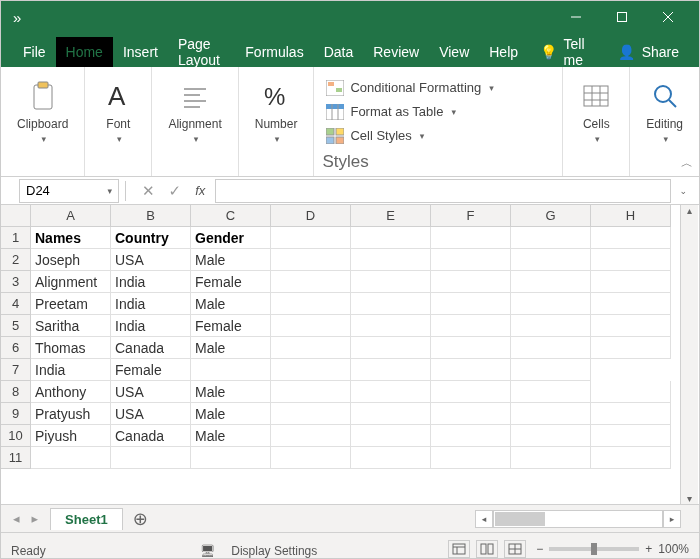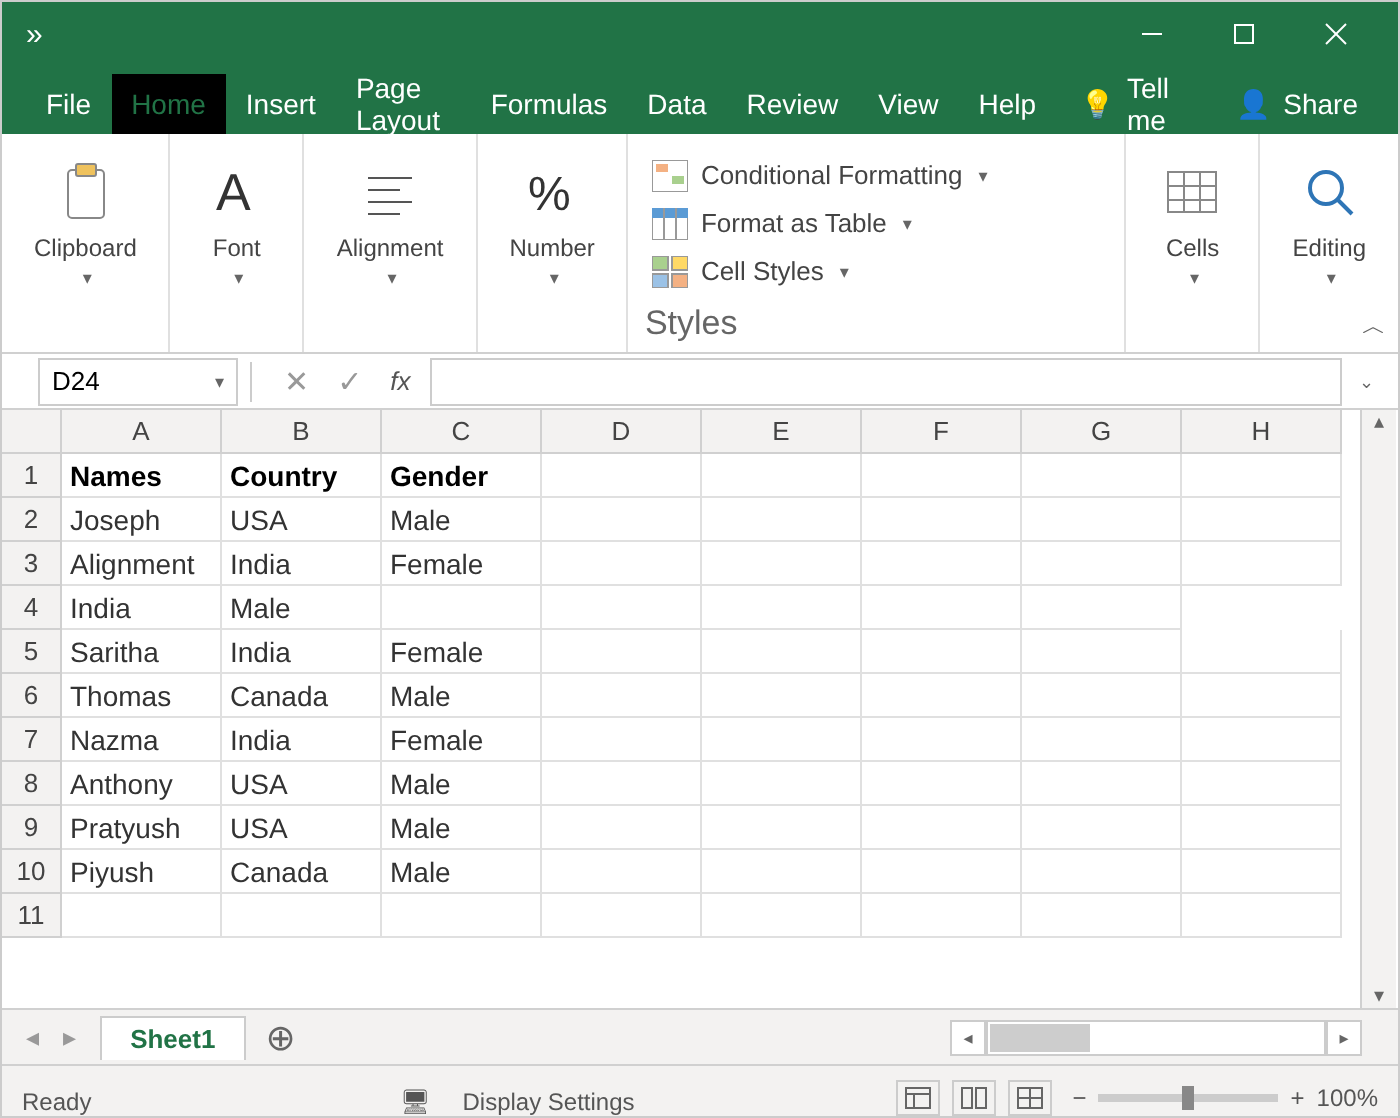--- a/index.html
+++ b/index.html
@@ -290,20 +290,21 @@
           <div class="cell">India</div>
           <div class="cell">Female</div>
           <div class="cell"></div>
           <div class="cell"></div>
           <div class="cell"></div>
           <div class="cell"></div>
           <div class="cell"></div>
         </div>
         <div class="row">
           <div class="rowh">4</div>
+          <div class="cell">Preetam</div>
           <div class="cell">India</div>
           <div class="cell">Male</div>
           <div class="cell"></div>
           <div class="cell"></div>
           <div class="cell"></div>
           <div class="cell"></div>
           <div class="cell"></div>
         </div>
         <div class="row">
           <div class="rowh">5</div>
@@ -322,21 +323,20 @@
           <div class="cell">Canada</div>
           <div class="cell">Male</div>
           <div class="cell"></div>
           <div class="cell"></div>
           <div class="cell"></div>
           <div class="cell"></div>
           <div class="cell"></div>
         </div>
         <div class="row">
           <div class="rowh">7</div>
-          <div class="cell">Nazma</div>
           <div class="cell">India</div>
           <div class="cell">Female</div>
           <div class="cell"></div>
           <div class="cell"></div>
           <div class="cell"></div>
           <div class="cell"></div>
           <div class="cell"></div>
         </div>
         <div class="row">
           <div class="rowh">8</div>

